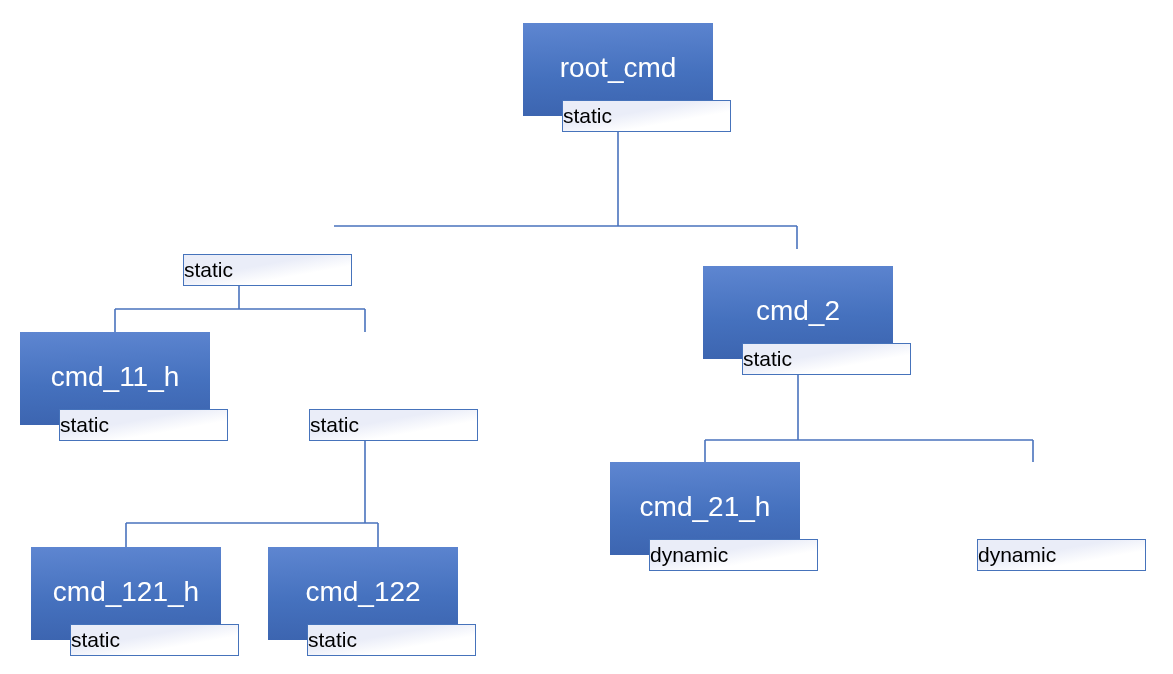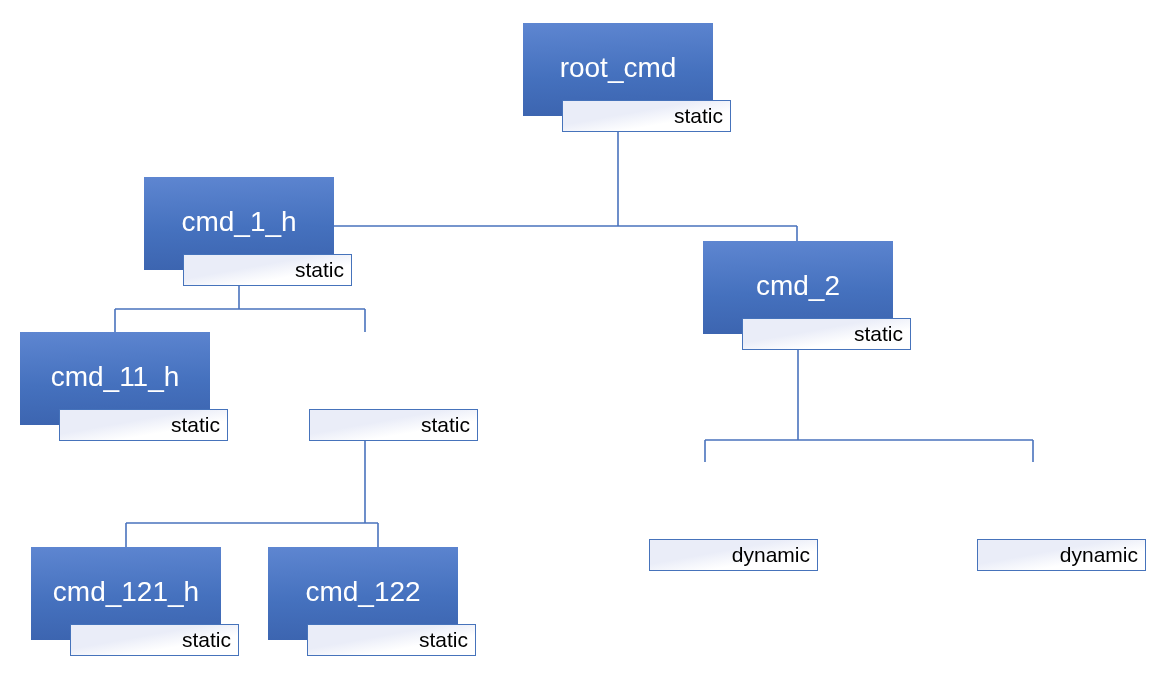--- a/index.html
+++ b/index.html
@@ -17,21 +17,21 @@
     color:var(--node-text,#ffffff);
     font-size:28px; line-height:90px; text-align:center;
     white-space:nowrap;
   }
   .ntag {
     position:absolute; left:39px; top:77px; width:169px; height:32px;
     box-sizing:border-box;
     border:1px solid var(--label-border,#4673bb);
     background:linear-gradient(to bottom right, var(--label-fill,#eaedf8) 40%, #ffffff 68%);
     color:var(--label-text,#000000);
-    font-size:21px; line-height:29px; text-align:right; padding-right:7px;
+    font-size:21px; line-height:29px; padding-right:7px;
     white-space:nowrap;
   }
 </style>
 </head>
 <body>
 
 <div class="canvas">
 
   <svg class="wires" width="1173" height="674" aria-hidden="true">
 
@@ -47,29 +47,26 @@
   <div class="node" style="left:523px;top:23px">
     <div class="nbox">
       <span>root_cmd</span>
     </div>
     <div class="ntag">
       <span>static</span>
     </div>
   </div>
 
   <div class="node" style="left:144px;top:177px">
-    <div class="nbox">
-      <span>cmd_1_h</span>
-    </div>
     <div class="ntag">
       <span>static</span>
     </div>
   </div>
 
-  <div class="node" style="left:703px;top:241px">
+  <div class="node" style="left:703px;top:266px">
     <div class="nbox">
       <span>cmd_2</span>
     </div>
     <div class="ntag">
       <span>static</span>
     </div>
   </div>
 
   <div class="node" style="left:20px;top:332px">
     <div class="nbox">
@@ -98,20 +95,23 @@
   <div class="node" style="left:268px;top:547px">
     <div class="nbox">
       <span>cmd_122</span>
     </div>
     <div class="ntag">
       <span>static</span>
     </div>
   </div>
 
   <div class="node" style="left:610px;top:462px">
+    <div class="nbox">
+      <span>cmd_21_h</span>
+    </div>
     <div class="ntag">
       <span>dynamic</span>
     </div>
   </div>
 
   <div class="node" style="left:938px;top:462px">
     <div class="ntag">
       <span>dynamic</span>
     </div>
   </div>

